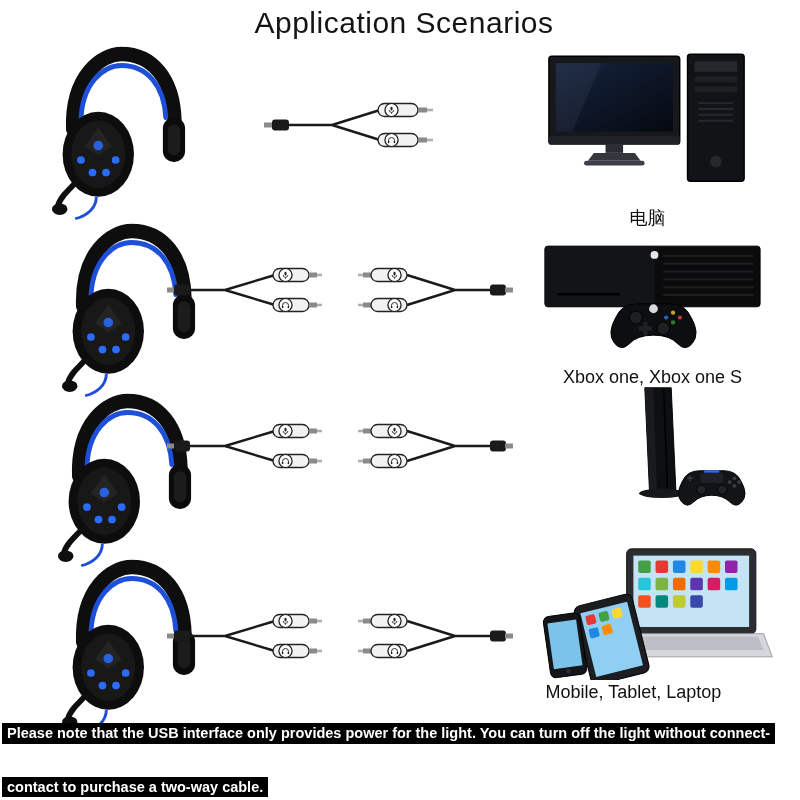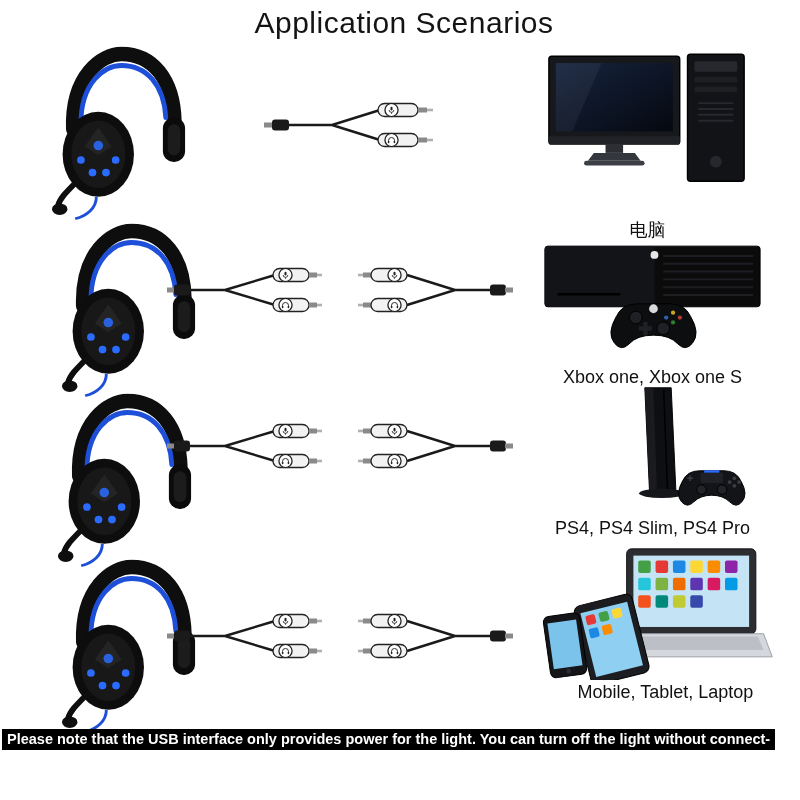--- a/index.html
+++ b/index.html
@@ -18,21 +18,21 @@
   .device-label {
     position:absolute; text-align:center; font-size:18px; color:#111;
     font-weight:400;
   }
   .footer {
     position:absolute; left:0; top:714px; width:800px; padding:2px 2px;
     line-height:1.0;
   }
   .note-line {
     display:inline-block; background:#000; color:#fff;
-    font-size:14.5px; font-weight:700; padding:3px 5px; margin:13px 0;
+    font-size:14.5px; font-weight:700; padding:3px 5px; margin:7px 0;
     white-space:nowrap; max-width:796px; overflow:hidden;
   }
   svg.art { display:block; }
   .hidden-defs { position:absolute; width:0; height:0; overflow:hidden; }
 </style>
 </head>
 <body>
 
 <div class="page">
 
@@ -220,21 +220,21 @@
 
   <svg class="abs art" style="left:52px; top:45px; width:135px; height:176px;" viewBox="0 0 140 180">
       <use href="#sym-headset" width="140" height="180"></use>
     </svg>
   <svg class="abs art" style="left:262px; top:98px; width:200px; height:54px;" viewBox="0 0 200 54">
       <use href="#sym-cable1" width="200" height="54"></use>
     </svg>
   <svg class="abs art" style="left:545px; top:52px; width:205px; height:152px;" viewBox="0 0 210 155">
       <use href="#sym-computer" width="210" height="155"></use>
     </svg>
-  <div class="device-label" style="left:545px; top:206px; width:205px;margin-top:12px;">电脑</div>
+  <div class="device-label" style="left:545px; top:206px; width:205px;">电脑</div>
 
   <svg class="abs art" style="left:62px; top:222px; width:135px; height:176px;" viewBox="0 0 140 180">
       <use href="#sym-headset" width="140" height="180"></use>
     </svg>
   <svg class="abs art" style="left:165px; top:262px; width:350px; height:56px;" viewBox="0 0 350 56">
       <use href="#sym-cable2" width="350" height="56"></use>
     </svg>
   <svg class="abs art" style="left:540px; top:242px; width:225px; height:110px;" viewBox="0 0 230 112">
       <use href="#sym-xbox" width="230" height="112"></use>
     </svg>
@@ -242,31 +242,31 @@
 
   <svg class="abs art" style="left:58px; top:392px; width:135px; height:176px;" viewBox="0 0 140 180">
       <use href="#sym-headset" width="140" height="180"></use>
     </svg>
   <svg class="abs art" style="left:165px; top:418px; width:350px; height:56px;" viewBox="0 0 350 56">
       <use href="#sym-cable2" width="350" height="56"></use>
     </svg>
   <svg class="abs art" style="left:558px; top:384px; width:200px; height:132px;" viewBox="0 0 200 140">
       <use href="#sym-ps4" width="200" height="140"></use>
     </svg>
-  <div class="device-label" style="left:540px; top:518px; width:225px;">PS4, PS4 Slim, PS4 Pro</div>
 
   <svg class="abs art" style="left:62px; top:558px; width:135px; height:176px;" viewBox="0 0 140 180">
       <use href="#sym-headset" width="140" height="180"></use>
     </svg>
   <svg class="abs art" style="left:165px; top:608px; width:350px; height:56px;" viewBox="0 0 350 56">
       <use href="#sym-cable2" width="350" height="56"></use>
     </svg>
   <svg class="abs art" style="left:540px; top:545px; width:235px; height:135px;" viewBox="0 0 240 140">
       <use href="#sym-mobile" width="240" height="140"></use>
     </svg>
-  <div class="device-label" style="left:548px; top:682px; width:235px;text-align:center;">Mobile, Tablet, Laptop</div>
+  <div class="device-label" style="left:516px; top:682px; width:235px;text-align:center;">Mobile, Tablet, Laptop</div>
 
   <div class="footer">
     <span class="note-line">Please note that the USB interface only provides power for the light. You can turn off the light without connect-</span><br>
     <br>
+    <span class="note-line">contact to purchase a two-way cable.</span>
   </div>
 
 </div>
 
 </body></html>

